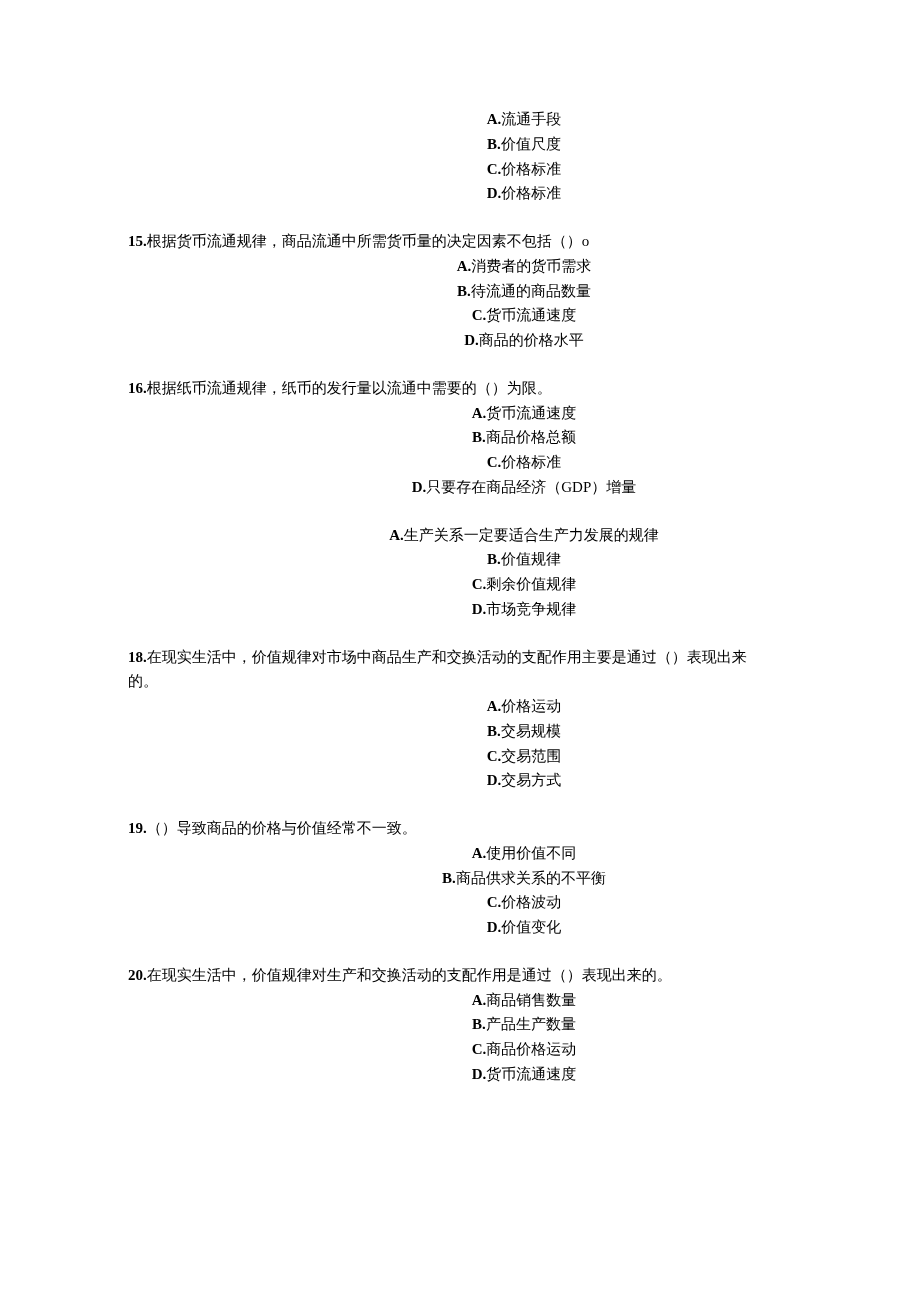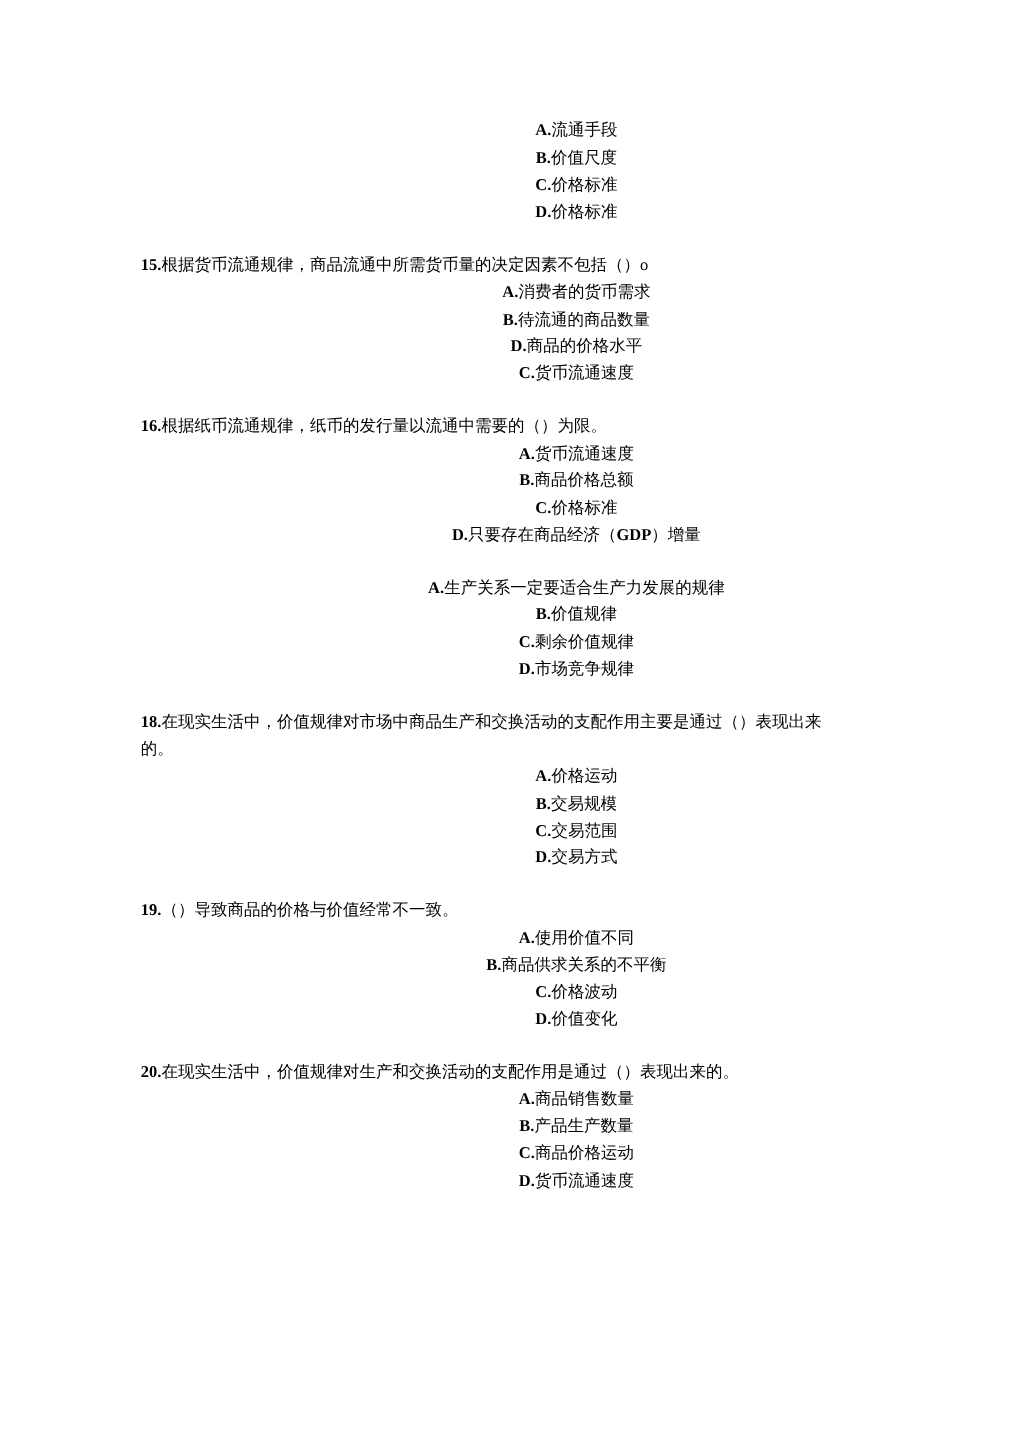--- a/index.html
+++ b/index.html
@@ -24,41 +24,41 @@
     text-align: center;
   }
   .stem {
     display: block;
   }
   .bold-label {
     font-weight: bold;
     font-family: "Times New Roman", serif;
   }
   .bold-inline {
-    font-weight: bold;
+    font-weight: normal;
     font-family: "Times New Roman", serif;
     margin-top: 32px;
   }
 </style>
 </head>
 <body>
 
 <div class="question-block">
   <span class="option"><span class="bold-label">A.</span><span>流通手段</span></span>
   <span class="option"><span class="bold-label">B.</span><span>价值尺度</span></span>
   <span class="option"><span class="bold-label">C.</span><span>价格标准</span></span>
   <span class="option"><span class="bold-label">D.</span><span>价格标准</span></span>
 </div>
 
 <div class="question-block">
   <span class="stem"><span class="bold-label">15.</span><span>根据货币流通规律，商品流通中所需货币量的决定因素不包括（）o</span></span>
   <span class="option"><span class="bold-label">A.</span><span>消费者的货币需求</span></span>
   <span class="option"><span class="bold-label">B.</span><span>待流通的商品数量</span></span>
+  <span class="option"><span class="bold-label">C.</span><span>货币流通速度</span></span>
   <span class="option"><span class="bold-label">D.</span><span>商品的价格水平</span></span>
-  <span class="option"><span class="bold-label">C.</span><span>货币流通速度</span></span>
 </div>
 
 <div class="question-block">
   <span class="stem"><span class="bold-label">16.</span><span>根据纸币流通规律，纸币的发行量以流通中需要的（）为限。</span></span>
   <span class="option"><span class="bold-label">A.</span><span>货币流通速度</span></span>
   <span class="option"><span class="bold-label">B.</span><span>商品价格总额</span></span>
   <span class="option"><span class="bold-label">C.</span><span>价格标准</span></span>
   <span class="option"><span class="bold-label">D.</span><span>只要存在商品经济（</span><span class="bold-inline">GDP</span><span>）增量</span></span>
 </div>
 

